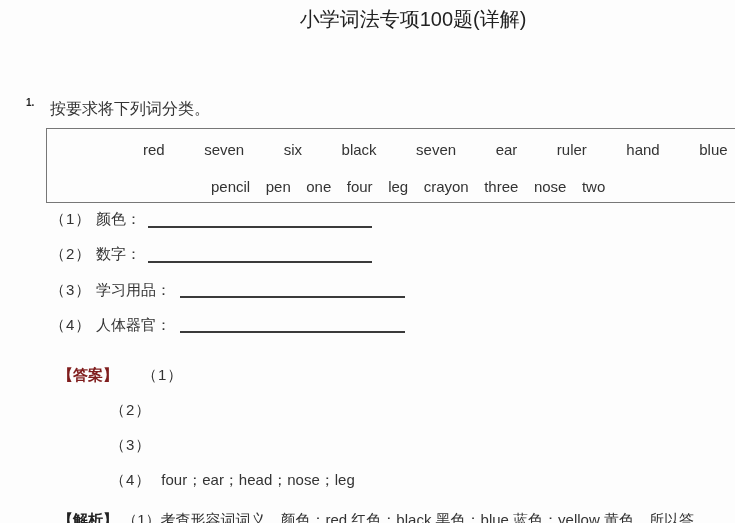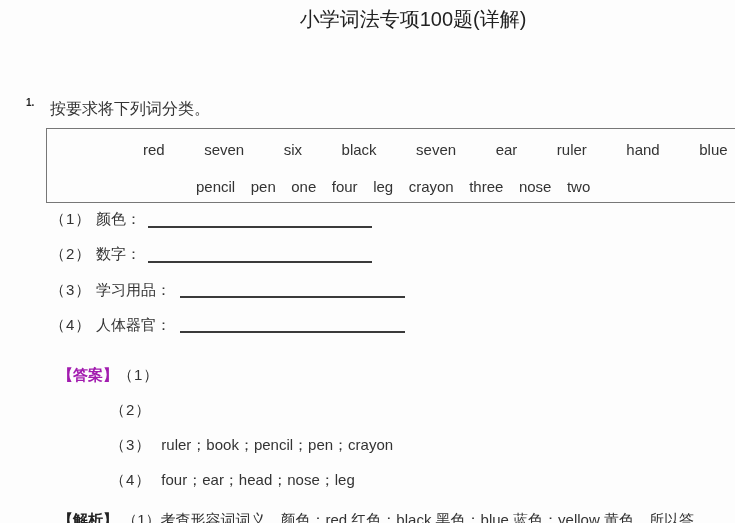--- a/index.html
+++ b/index.html
@@ -50,21 +50,21 @@
       background: #fdfdfd;
       box-sizing: border-box;
     }
     .word-row {
       position: absolute;
       display: flex;
       font-size: 15px;
       color: #333;
     }
     .word-row.r1 { top: 12px; left: 96px; gap: 24px; }
-    .word-row.r2 { top: 49px; left: 149px; }
+    .word-row.r2 { top: 49px; left: 164px; }
     .word-row span { margin-right: 15.5px; }
 
     .sub-line {
       position: absolute;
       left: 50px;
       font-size: 15px;
       color: #333;
       display: flex;
       align-items: baseline;
     }
@@ -76,21 +76,21 @@
       background: #3a3a3a;
     }
 
     .ans-line {
       position: absolute;
       font-size: 15px;
       color: #333;
       display: flex;
       align-items: baseline;
     }
-    .ans-tag { font-weight: bold; color: #a21caf; margin-right: 0; }
+    .ans-tag { font-weight: bold; color: #7f1d1d; margin-right: 24px; }
     .ans-num { margin-right: 10px; letter-spacing: 1px; }
 
     .analysis {
       left: 58px;
       top: 511px;
       font-size: 15px;
       color: #333;
     }
     .analysis .tag { font-weight: bold; color: #222; }
   </style>
@@ -155,21 +155,20 @@
 
 <div class="ans-line" style="left:58px; top:366px;">
   <span class="ans-tag">【答案】</span>
   <span class="ans-num">（1）</span>
 </div>
 <div class="ans-line" style="left:110px; top:401px;">
   <span class="ans-num">（2）</span>
 </div>
 <div class="ans-line" style="left:110px; top:436px;">
   <span class="ans-num">（3）</span>
-  <span>ruler；book；pencil；pen；crayon</span>
 </div>
 <div class="ans-line" style="left:110px; top:471px;">
   <span class="ans-num">（4）</span>
   <span>four；ear；head；nose；leg</span>
 </div>
 
 <div class="abs analysis">
   <span class="tag">【解析】</span>
   <span>（1）考查形容词词义。颜色：red 红色；black 黑色；blue 蓝色；yellow 黄色，所以答</span>
 </div>

